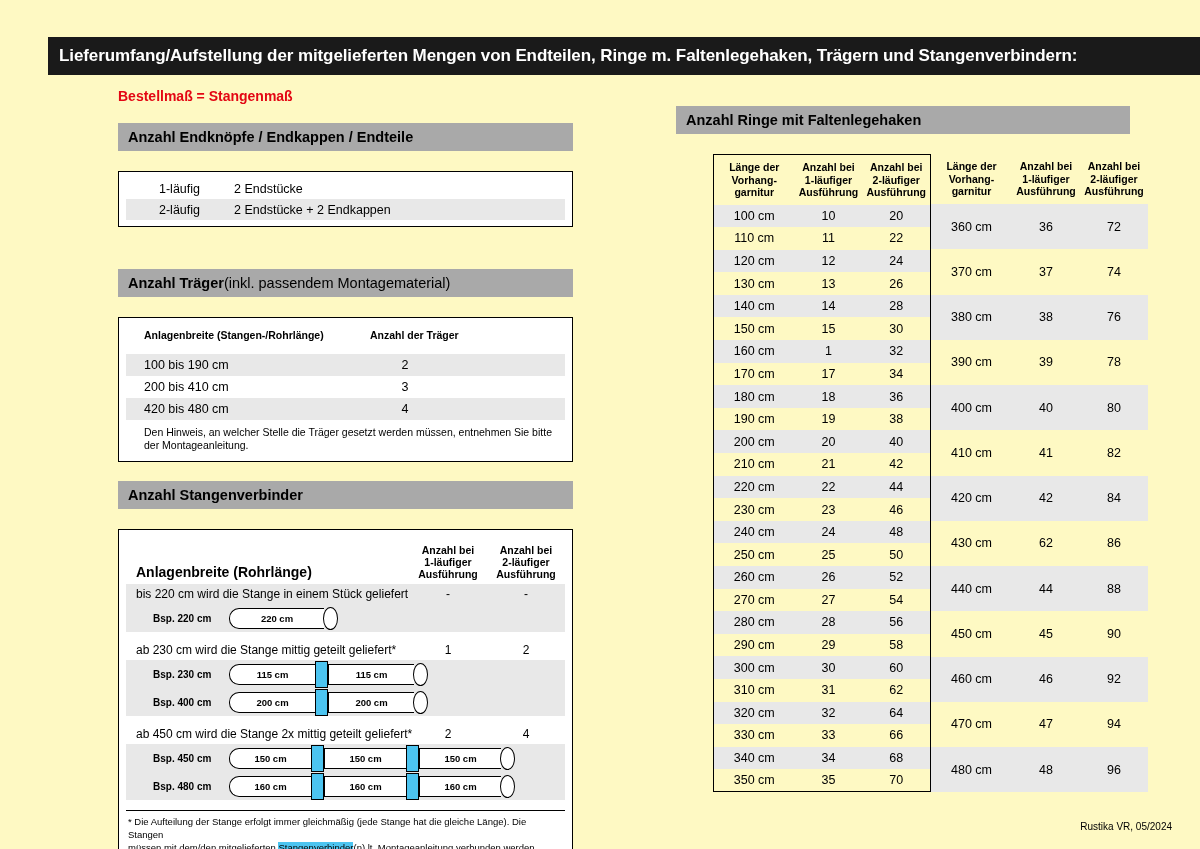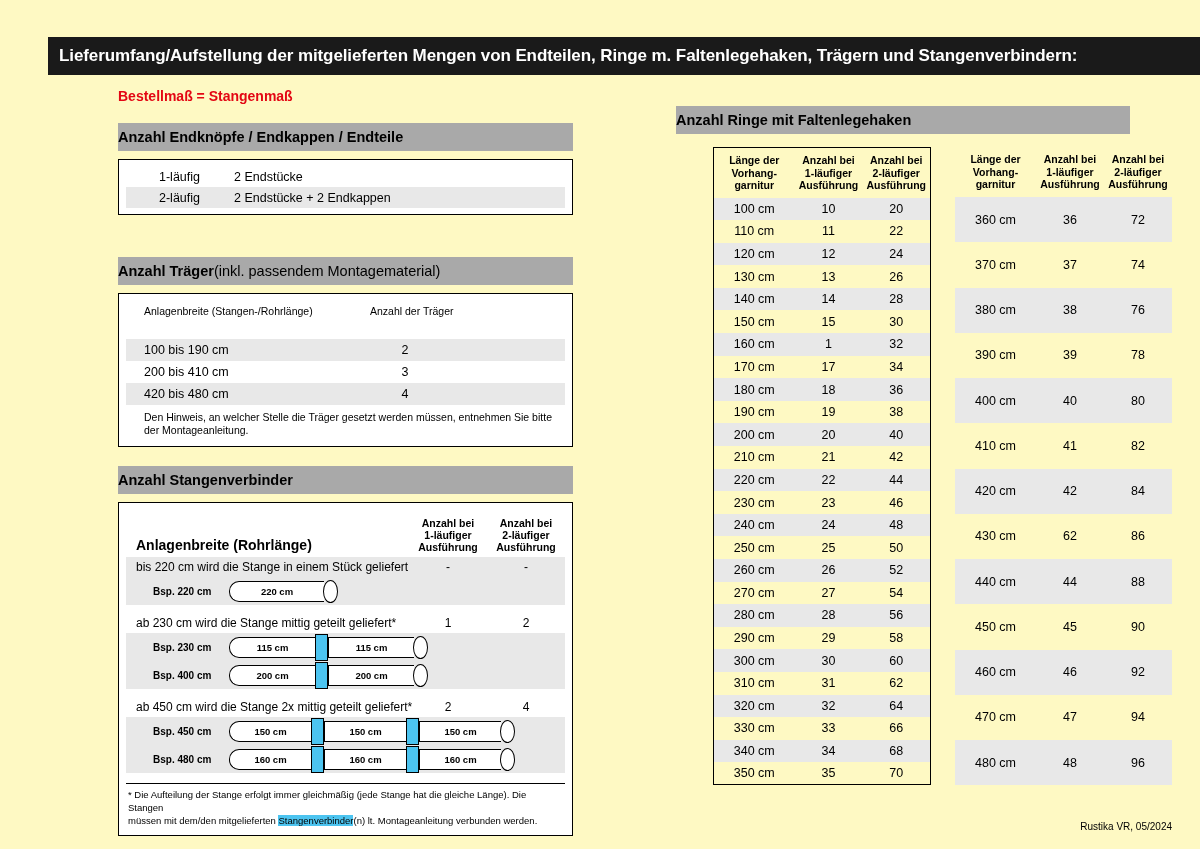--- a/index.html
+++ b/index.html
@@ -8,35 +8,35 @@
   .page { position:relative; width:1200px; height:849px; background:#fef9c3; overflow:hidden; }
 
   .top-bar { position:absolute; left:48px; top:37px; width:1152px; height:38px;
     background:#1a1a1a; color:#fff; font-weight:bold; font-size:17px;
     display:flex; align-items:center; padding-left:11px; white-space:nowrap; letter-spacing:-0.1px; }
 
   .left-col { position:absolute; left:118px; top:88px; width:455px; }
   .red-note { color:#e30613; font-weight:bold; font-size:14px; line-height:16px; margin-bottom:19px; }
 
   .sec-header { background:#a9a9a9; height:28px; display:flex; align-items:center;
-    font-size:14.5px; margin-bottom:8px; }
+    padding-left:10px; font-size:14.5px; margin-bottom:20px; }
   .sec-header .bold { font-weight:bold; }
 
   .box { border:1px solid #000; background:#fff; }
 
   
   .box-endpieces { padding:6px 7px; }
   .ep-row { display:flex; height:21px; align-items:center; font-size:12.5px; padding-left:18px; }
   .ep-row.shaded { background:#e8e8e8; }
   .ep-label { width:75px; flex-shrink:0;margin-left:15px; }
 
   
   .box-traeger { margin-top:0; padding:8px 7px 9px 7px; }
   .mt-traeger { margin-top:42px; }
-  .tr-head { display:flex; padding-left:18px; font-size:10.5px; font-weight:normal; height:18px; align-items:center; margin-bottom:19px; }
+  .tr-head { display:flex; padding-left:18px; font-size:10.5px; font-weight:bold; height:18px; align-items:center; margin-bottom:10px; }
   .tr-head .c1 { width:226px; flex-shrink:0; }
   .tr-row { display:flex; height:22px; align-items:center; font-size:12.5px; padding-left:18px; }
   .tr-row.shaded { background:#e8e8e8; }
   .tr-range { width:226px; flex-shrink:0; }
   .tr-count { width:70px; text-align:center; }
   .traeger-note { margin-top:6px; padding-left:18px; font-size:10.5px; line-height:13px; white-space:pre-line; }
 
   
   .mt-verb { margin-top:19px; }
   .box-verb { padding:6px 7px 8px 7px; }
@@ -62,21 +62,21 @@
   .rod-connector { width:13px; height:27px; background:#4cc4f0; border:1.5px solid #000; flex-shrink:0; z-index:2; }
   .rod-end { width:15px; height:23px; border:1.5px solid #000; border-radius:50%; background:#fff; flex-shrink:0; margin-left:-1px; }
 
   .verb-foot { margin-top:10px; border-top:1px solid #000; padding:4px 2px 0 2px;
     font-size:9.5px; line-height:13px; white-space:pre-wrap; }
   .hl { background:#4cc4f0; }
 
   
   .right-col { position:absolute; left:676px; top:106px; width:455px; }
   .right-col .sec-header { width:454px; }
-  .ring-tables { display:flex; gap:24px; margin-top:13px;padding-left:37px; }
+  .ring-tables { display:flex; gap:0; margin-top:13px;padding-left:37px; }
   .ring-table { border-collapse:collapse; width:217px; table-layout:fixed; flex-shrink:0; }
   .ring-table.bordered { border:1px solid #000; }
   .ring-table th { font-size:10.5px; font-weight:bold; text-align:center; vertical-align:middle;
     height:50px; white-space:pre-line; line-height:12.5px; padding:2px 0; }
   .ring-table td { font-size:12.5px; text-align:center; height:22.6px; padding:0; vertical-align:middle; }
   .ring-table tr.shaded td { background:#e8e8e8; }
 
   .page-footer { position:absolute; right:28px; bottom:17px; font-size:10px; }
 </style>
 </head>

